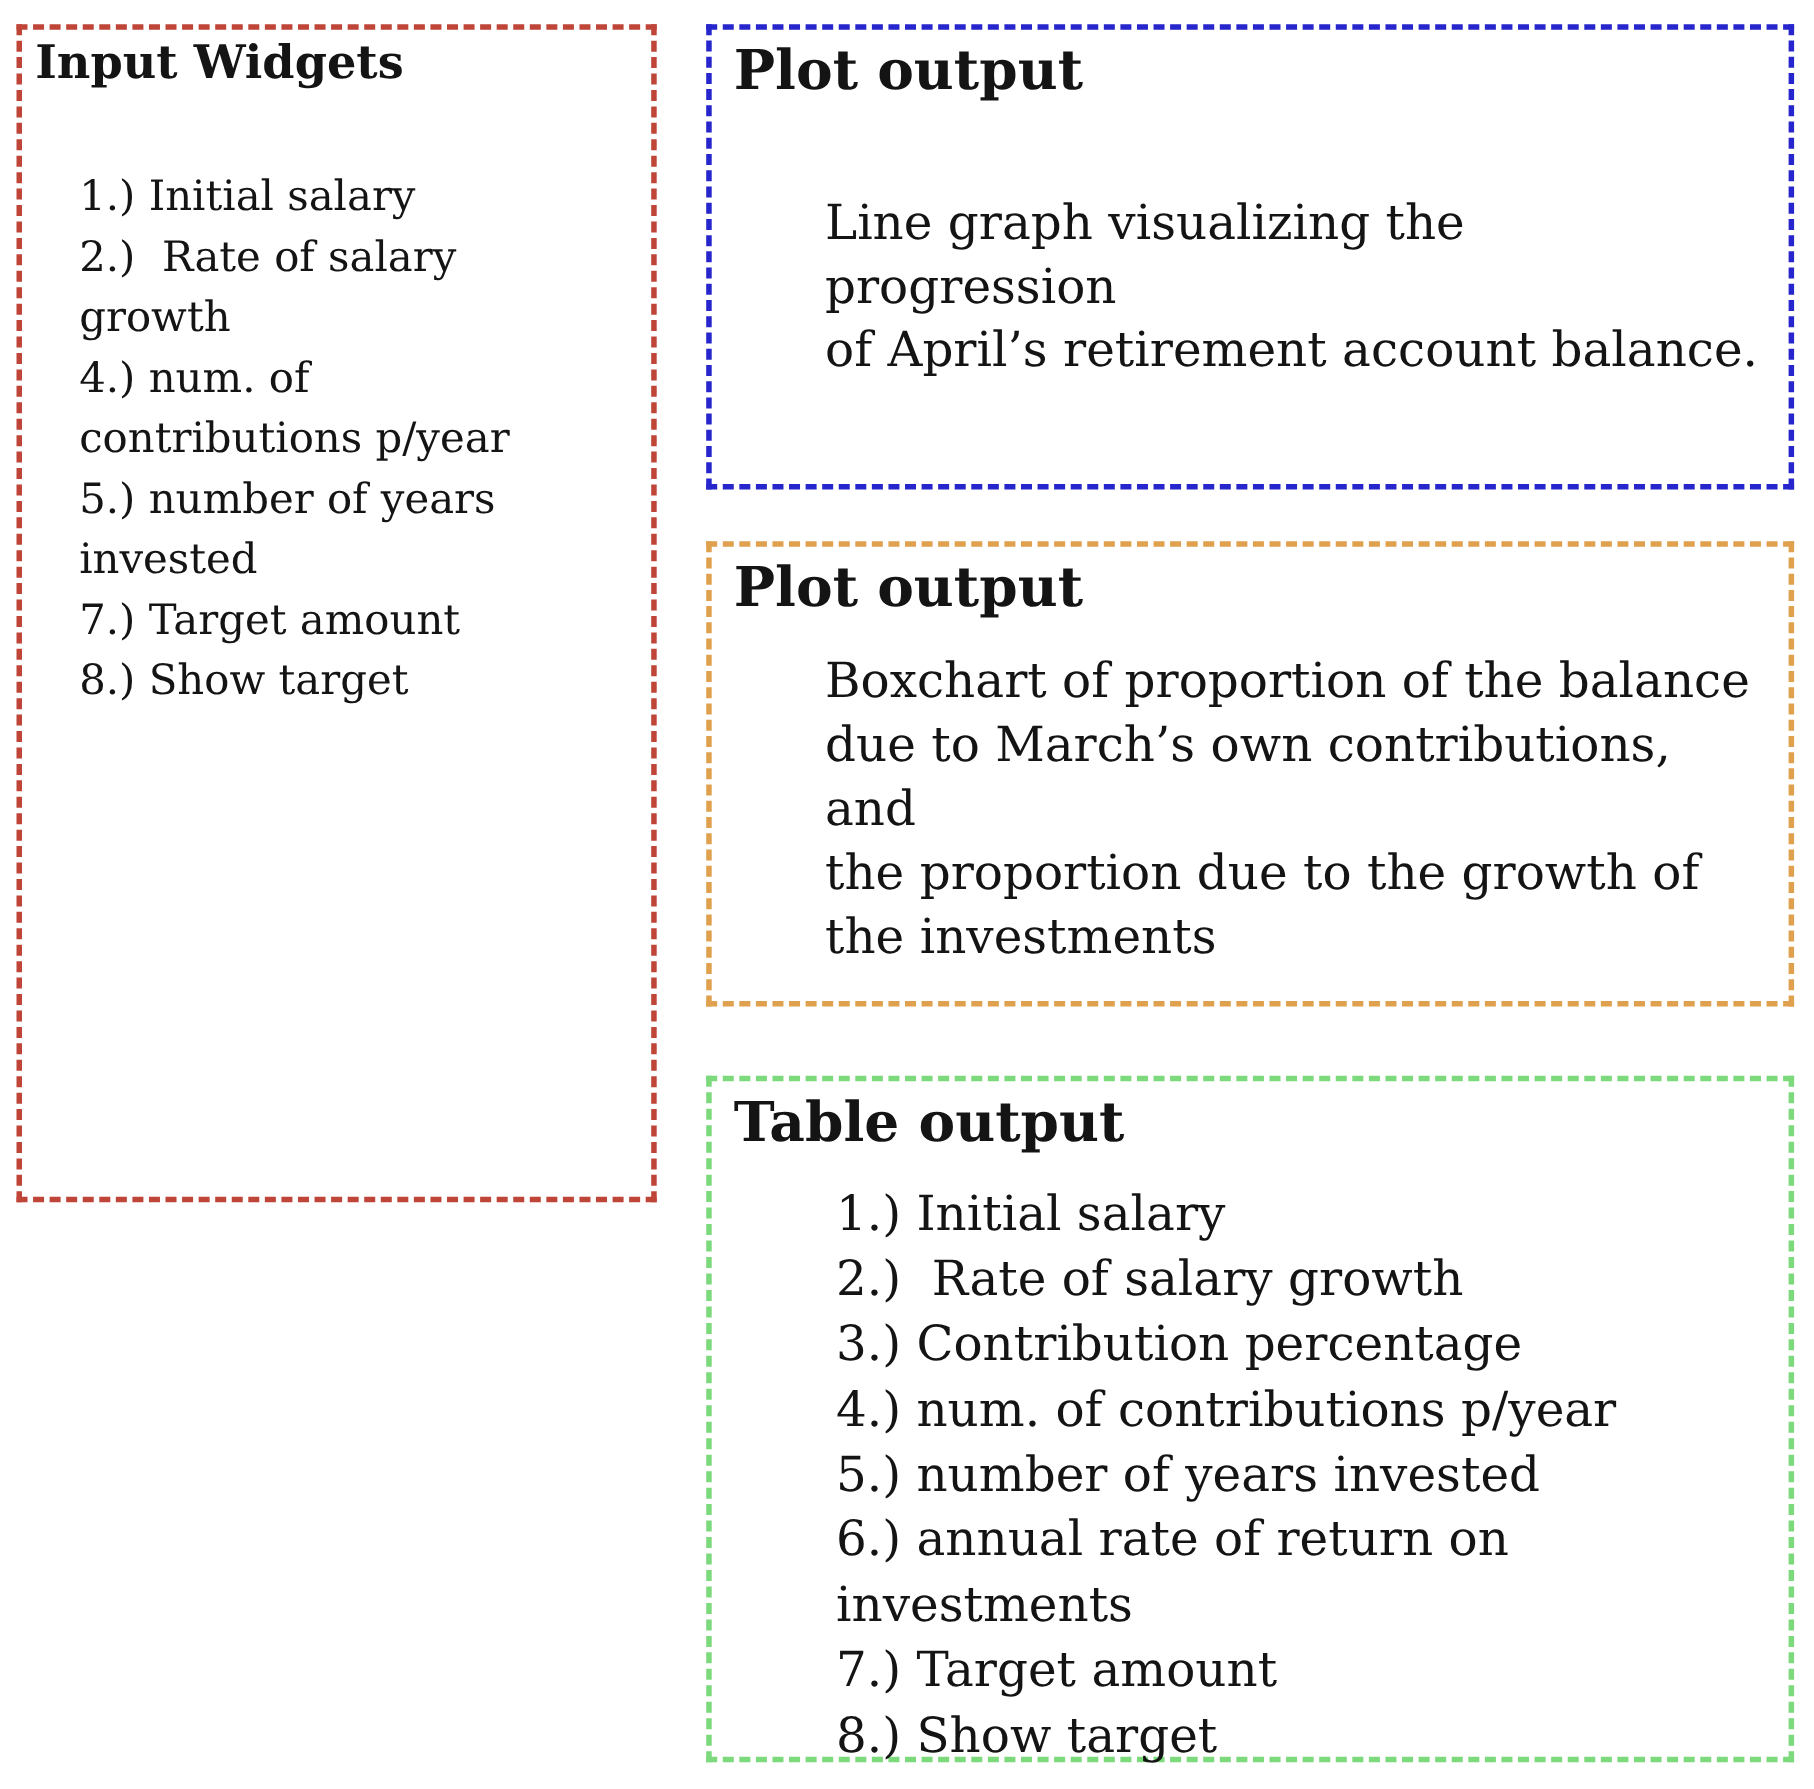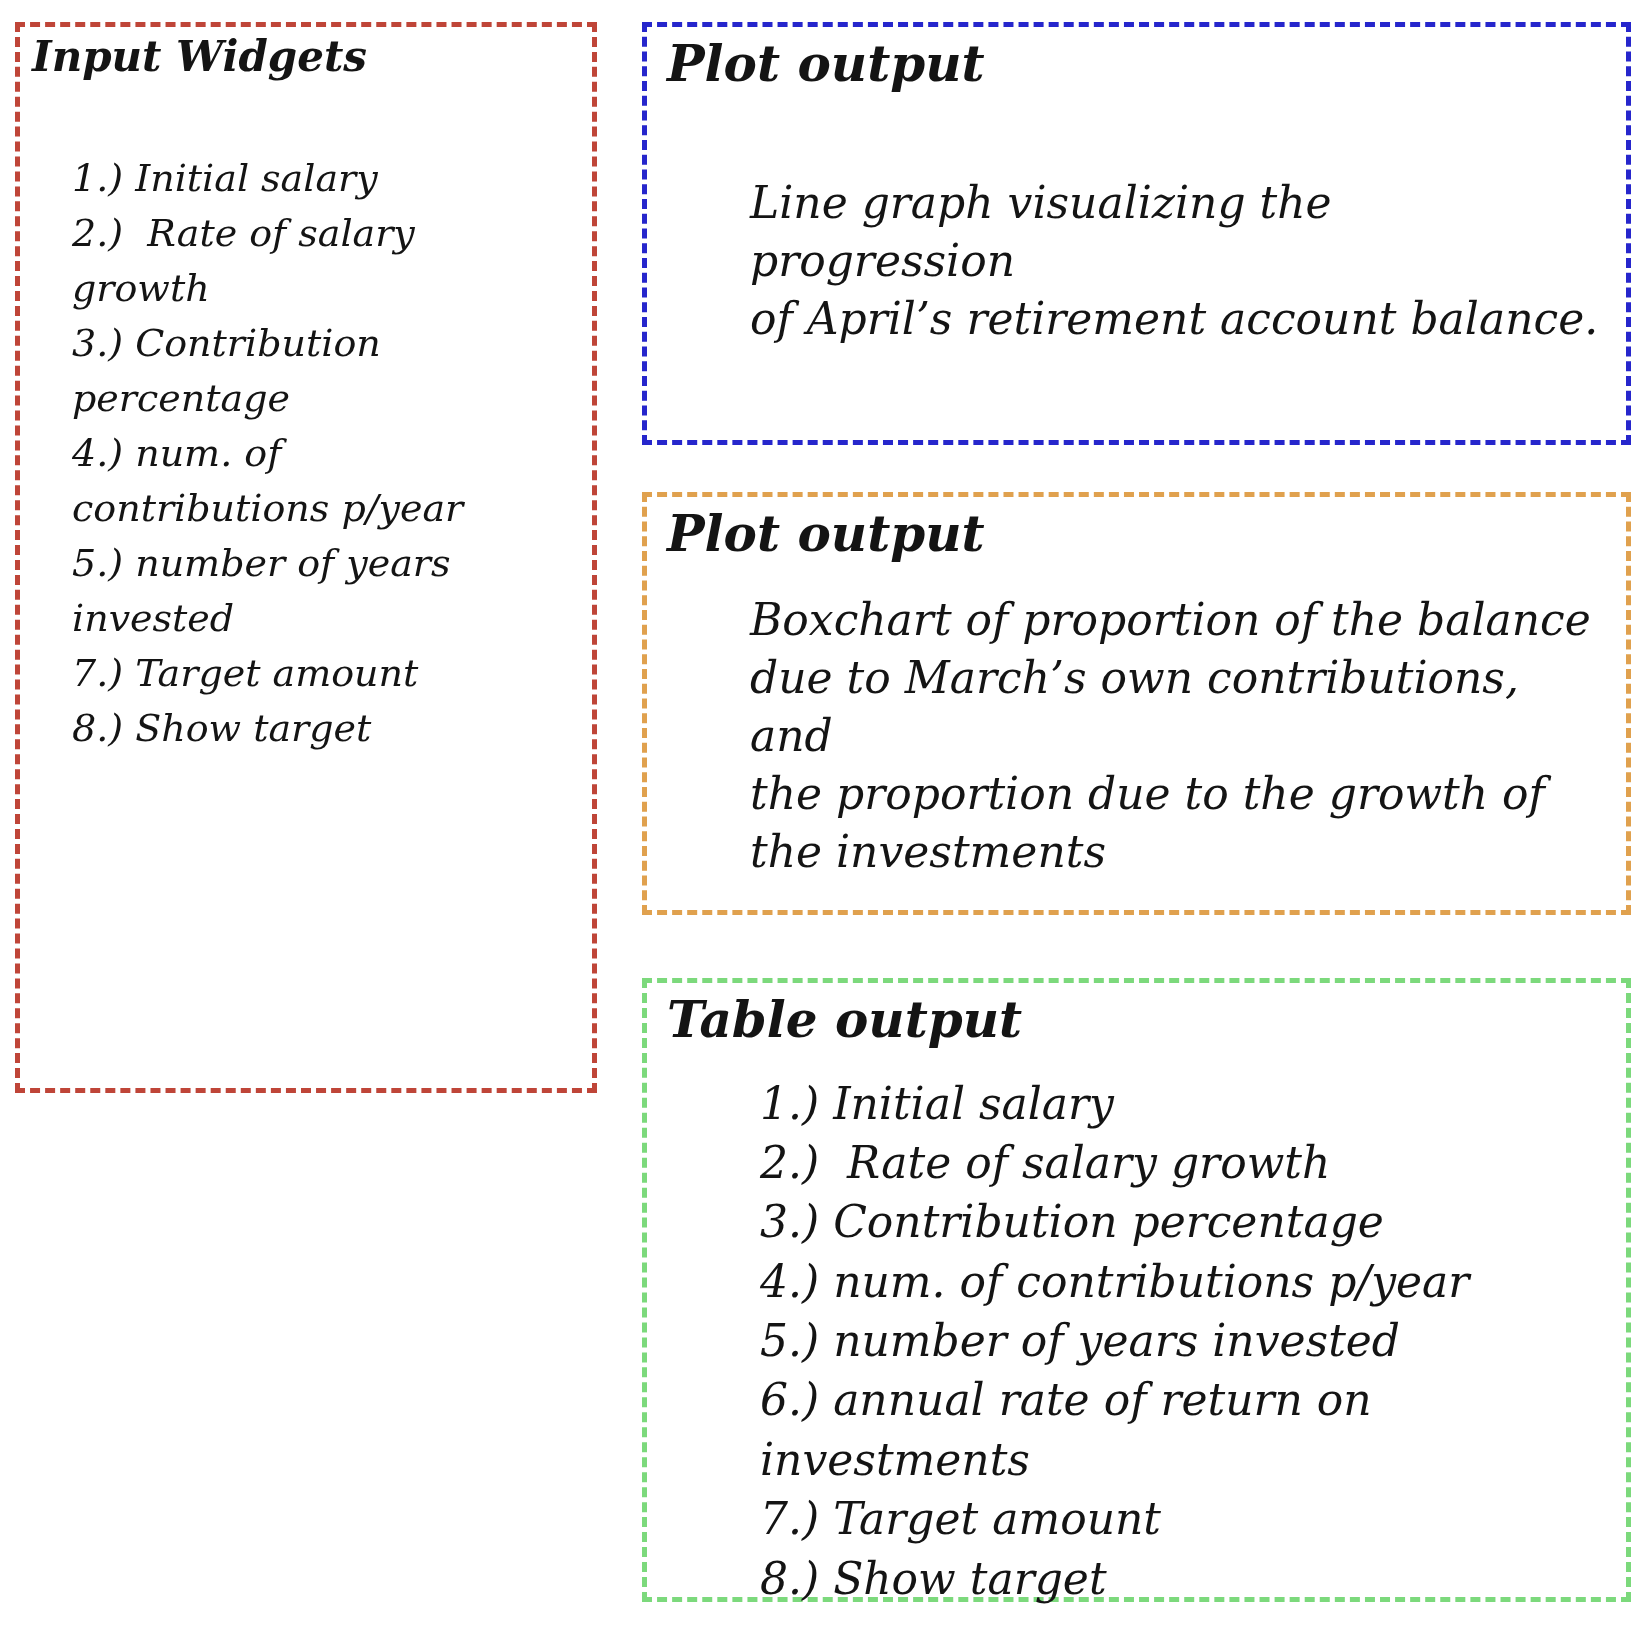--- a/index.html
+++ b/index.html
@@ -3,21 +3,21 @@
 <meta charset="utf-8">
 <style>
   :root {
     --input-accent: #bf4538;
     --line-plot-accent: #2626cc;
     --box-plot-accent: #e0a14e;
     --table-accent: #7cd97c;
     --text: #141414;
     --background: #ffffff;
   }
-  * { box-sizing: border-box; font-style: italic; }
+  * { box-sizing: border-box; }
   html, body {
     margin: 0;
     padding: 0;
     width: 1649px;
     height: 1626px;
     background: var(--background);
     font-family: "DejaVu Serif", "Liberation Serif", serif;
     color: var(--text);
   }
   .canvas {
@@ -91,22 +91,20 @@
 <body>
 
 <div class="canvas">
 
   <section class="box box-input">
     <h2>Input Widgets</h2>
     <div class="widget-list">
       <div class="li">1.) Initial salary</div>
       <div class="li">2.)  Rate of salary
 growth</div>
-      <div class="li">3.) Contribution
-percentage</div>
       <div class="li">4.) num. of
 contributions p/year</div>
       <div class="li">5.) number of years
 invested</div>
       <div class="li">7.) Target amount</div>
       <div class="li">8.) Show target</div>
     </div>
   </section>
 
   <section class="box box-line-plot">

